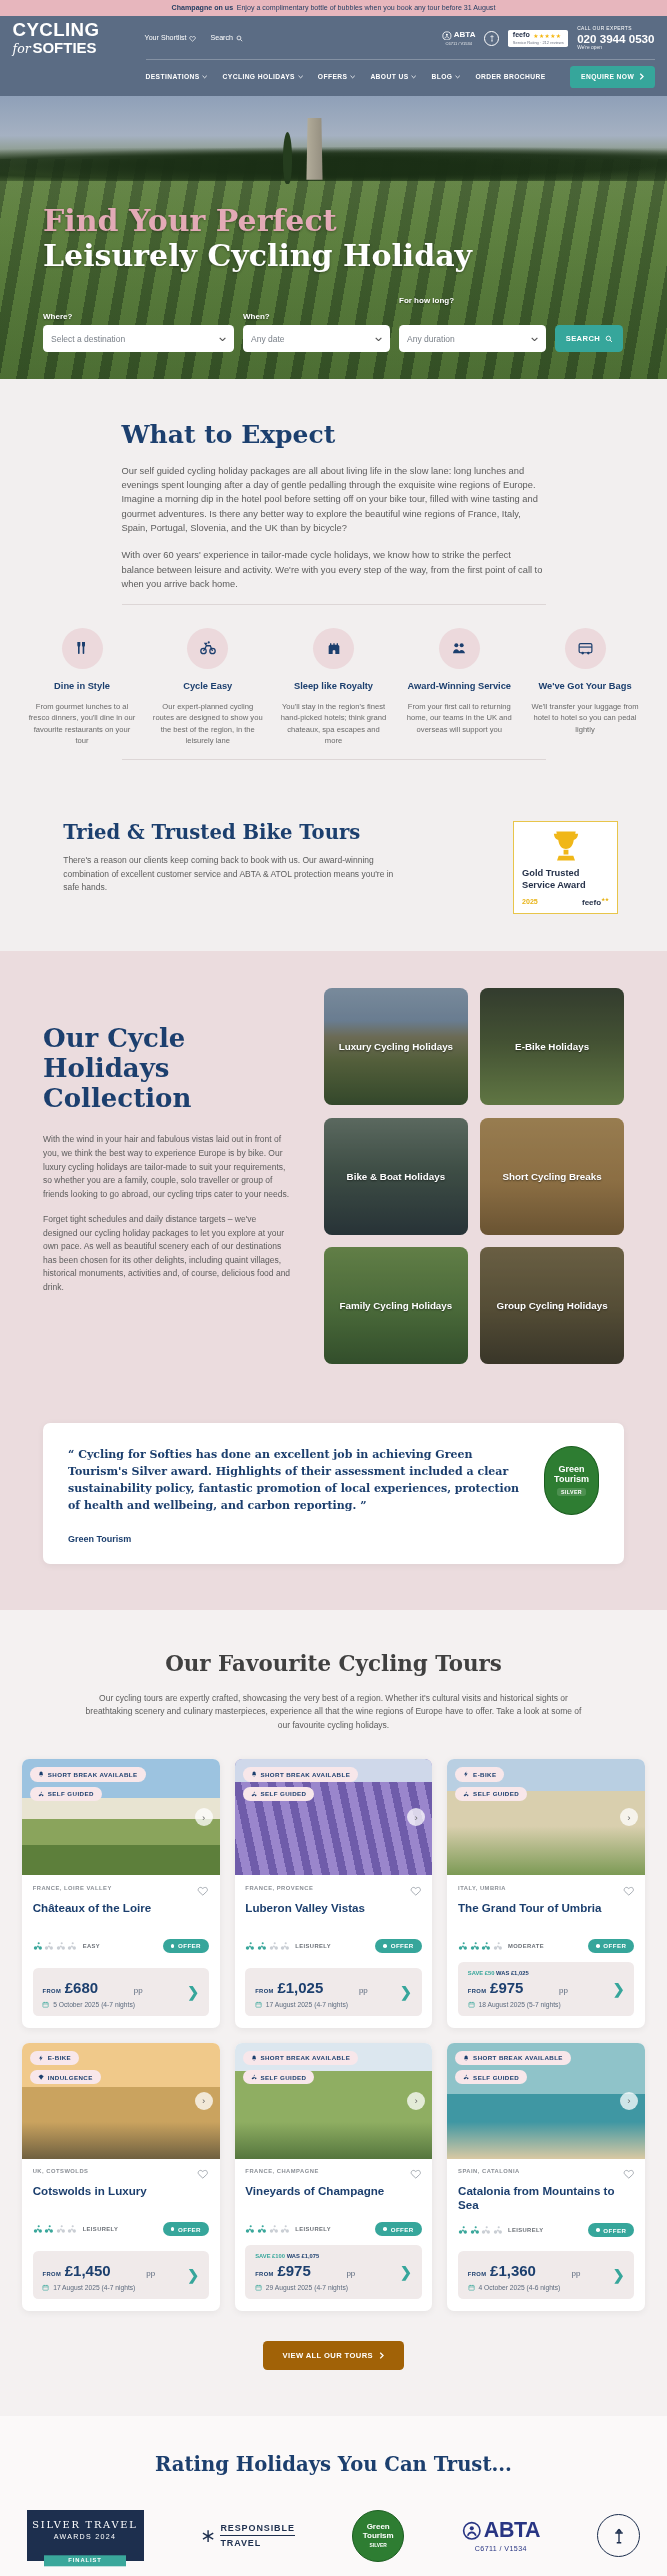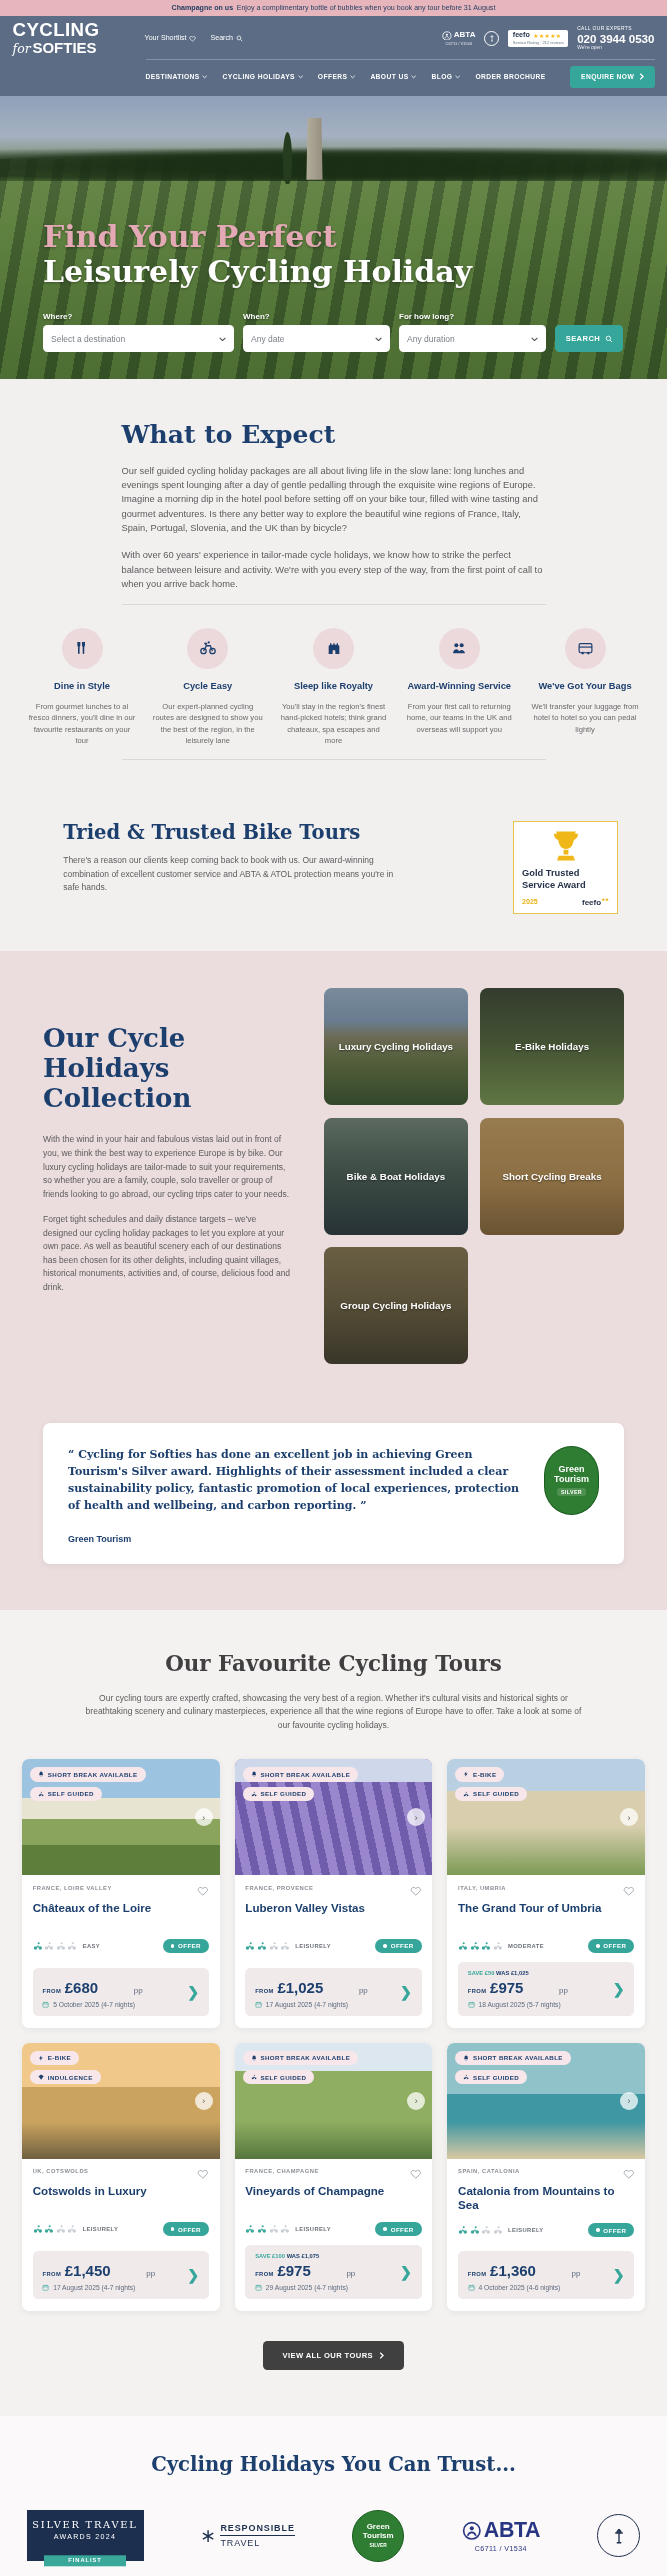--- a/index.html
+++ b/index.html
@@ -52,21 +52,21 @@
   .tower { position:absolute; left:303px; top:21.4px; width:23px; height:62px; background:linear-gradient(90deg,#b9b3a0,#8e887a); z-index:1; clip-path:polygon(15% 100%,20% 0,80% 0,85% 100%); }
   .cypress { position:absolute; left:283px; top:36px; width:9px; height:52px; background:#253d1e; border-radius:50% 50% 40% 40%; z-index:1; }
   .hero-inner { position:relative; z-index:2; height:100%; display:flex; flex-direction:column; justify-content:flex-end; padding:0 43px 27px; }
   .hero-title1 { font-size:30px; font-weight:bold; color:#e3aab6; text-shadow:0 0.9px 2.7px rgba(0,0,0,.35); }
   .hero-title2 { font-size:30px; font-weight:bold; color:#ffffff; text-shadow:0 0.9px 2.7px rgba(0,0,0,.35); margin-bottom:23px; }
   .search-bar { display:flex; gap:9px; align-items:flex-end; }
   .sfield { display:flex; flex-direction:column; gap:4.4px; }
   .sfield label { color:#fff; font-size:8px; font-weight:bold; text-shadow:0 0.9px 1.8px rgba(0,0,0,.4); }
   .sselect { background:#fff; border-radius:4.4px; height:27px; display:flex; align-items:center; justify-content:space-between; padding:0 8px; font-size:8.5px; color:#7a8089; cursor:pointer; }
   .sselect .sc { width:7.1px; height:4.4px; }
-  .w1{ width:191px; } .w2{ width:147px; } .w3{ width:147px; }
+  .w1{ width:191px; } .w2{ width:147px; } .w3{ width:147px;margin-top:16px; }
   .search-btn { background:#36a69b; color:#fff; border:none; border-radius:4.4px; height:27px; padding:0 10.7px; font-size:7.6px; font-weight:bold; letter-spacing:0.4px; display:flex; align-items:center; gap:4.4px; cursor:pointer; }
 
   
   .expect { background:#f2efef; padding:41px 0 25px; }
   .expect-inner { width:424px; margin:0 auto; }
   h2.big { font-size:25px; color:#1c3f6e; font-weight:bold; margin-bottom:14.2px; font-family:"DejaVu Serif", serif; }
   .expect p { font-size:9.3px; line-height:1.55; color:#5c5c5c; margin-bottom:12.5px; }
   .rule { border:none; border-top:0.9px solid #ddd6d6; width:424px; margin:12.5px auto; }
   .features { width:614px; margin:23px auto 9px; display:flex; justify-content:space-between; }
   .feat { width:111px; text-align:center; }
@@ -151,33 +151,33 @@
   .save-line .sv { color:#36a69b; }
   .save-line .ws { color:#1c3f6e; }
   .save-line:empty { display:none; }
   .price-row { display:flex; align-items:baseline; gap:3.6px; }
   .p-from { font-size:5.8px; font-weight:bold; color:#1c3f6e; letter-spacing:0.4px; }
   .p-amount { font-size:15px; font-weight:bold; color:#1c3f6e; }
   .p-pp { font-size:8px; color:#5c6a7e;padding-left:32px; }
   .p-date { display:flex; align-items:center; gap:3.6px; font-size:6.7px; color:#5c6a7e; margin-top:5.3px; }
   .p-arrow { position:absolute; right:9.8px; top:50%; transform:translateY(-50%); color:#36a69b; font-weight:bold; cursor:pointer; }
   .viewall-wrap { text-align:center; margin-top:30px; }
-  .viewall { background:#404040; color:#fff; border:none; border-radius:4.4px; font-size:7.6px; font-weight:bold; letter-spacing:0.4px; padding:9.8px 19.6px; display:inline-flex; align-items:center; gap:6.2px; cursor:pointer; }
+  .viewall { background:#a16207; color:#fff; border:none; border-radius:4.4px; font-size:7.6px; font-weight:bold; letter-spacing:0.4px; padding:9.8px 19.6px; display:inline-flex; align-items:center; gap:6.2px; cursor:pointer; }
 
   
   .trust { background:#fbf9f9; padding:37px 0 41px; }
   .trust h2 { text-align:center; font-size:19.6px; color:#1c3f6e; font-family:"DejaVu Serif", serif; margin-bottom:34px; }
   .trust-logos { width:614px; margin:0 auto; display:flex; align-items:center; justify-content:space-between; }
   .sta-badge { background:#1d2f4e; color:#fff; width:117px; padding:9px 0 0; text-align:center; position:relative; }
   .sta-l1 { font-size:9.8px; letter-spacing:1.8px; font-family:"DejaVu Serif", serif; }
   .sta-l2 { font-size:7.1px; letter-spacing:1.3px; margin:2.7px 0 9px; }
   .sta-finalist { background:#3aa79b; color:#fff; font-size:5.8px; font-weight:bold; letter-spacing:0.9px; padding:2.7px 0; width:70%; margin:0 auto; transform:translateY(5.3px); }
   .resp-travel { color:#1d2f4e; text-align:left; display:flex; gap:5.3px; align-items:center; }
   .resp-travel .txt .r1 { font-size:9px; font-weight:bold; letter-spacing:0.9px; border-bottom:0.9px solid #1d2f4e; padding-bottom:1.8px; }
-  .resp-travel .txt .r2 { font-size:9px; font-weight:normal; letter-spacing:0.9px; padding-top:1.8px; }
+  .resp-travel .txt .r2 { font-size:9px; font-weight:bold; letter-spacing:0.9px; padding-top:1.8px; }
   .gt-circle { width:52px; height:52px; border-radius:50%; background:#2e7d32; border:1.8px solid #1b5e20; color:#fff; display:flex; flex-direction:column; align-items:center; justify-content:center; text-align:center; }
   .gt-circle .n1 { font-size:8px; font-weight:bold; line-height:1.05; }
   .gt-circle .lv { font-size:4.9px; font-weight:bold; margin-top:2.7px; }
   .abta-big { color:#283583; text-align:center; }
   .abta-big .row { display:flex; align-items:center; gap:2.7px; justify-content:center; }
   .abta-big .word { font-size:21.4px; font-weight:bold; letter-spacing:-0.4px; }
   .abta-big .num { font-size:7.1px; margin-top:1.8px; letter-spacing:0.4px; }
   .emblem-big { width:43px; height:43px; border:1.8px solid #1d2f4e; border-radius:50%; color:#1d2f4e; display:flex; align-items:center; justify-content:center; }
 
   svg { display:block; }
@@ -432,20 +432,23 @@
       </div>
     <div class="tile tile2">
         <span>E-Bike Holidays</span>
       </div>
     <div class="tile tile3">
         <span>Bike &amp; Boat Holidays</span>
       </div>
     <div class="tile tile4">
         <span>Short Cycling Breaks</span>
       </div>
+    <div class="tile tile5">
+        <span>Family Cycling Holidays</span>
+      </div>
     <div class="tile tile6">
         <span>Group Cycling Holidays</span>
       </div>
   </div>
 </section>
 
 <section class="gquote-section">
   <div class="gquote-card">
     <div class="gq-text">
       <div class="gq-quote">“ Cycling for Softies has done an excellent job in achieving Green Tourism's Silver award. Highlights of their assessment included a clear sustainability policy, fantastic promotion of local experiences, protection of health and wellbeing, and carbon reporting. ”</div>
@@ -1013,21 +1016,21 @@
     <button class="viewall">
       <span>VIEW ALL OUR TOURS</span>
       <svg width="5.3" height="7.1" viewBox="0 0 6 10" fill="none" stroke="#fff" stroke-width="1.8">
           <path d="m1 1 4 4-4 4"></path>
         </svg>
     </button>
   </div>
 </section>
 
 <section class="trust">
-  <h2>Cycling Holidays You Can Trust...</h2>
+  <h2>Rating Holidays You Can Trust...</h2>
   <div class="trust-logos">
     <div class="sta-badge">
       <div class="sta-l1">SILVER TRAVEL</div>
       <div class="sta-l2">AWARDS 2024</div>
       <div class="sta-finalist">FINALIST</div>
     </div>
     <div class="resp-travel">
       <svg width="14.2" height="14.2" viewBox="0 0 24 24" stroke="#1d2f4e" stroke-width="2.4" fill="none">
           <path d="M12 2v20M3.3 7l17.4 10M3.3 17 20.7 7"></path>
         </svg>

